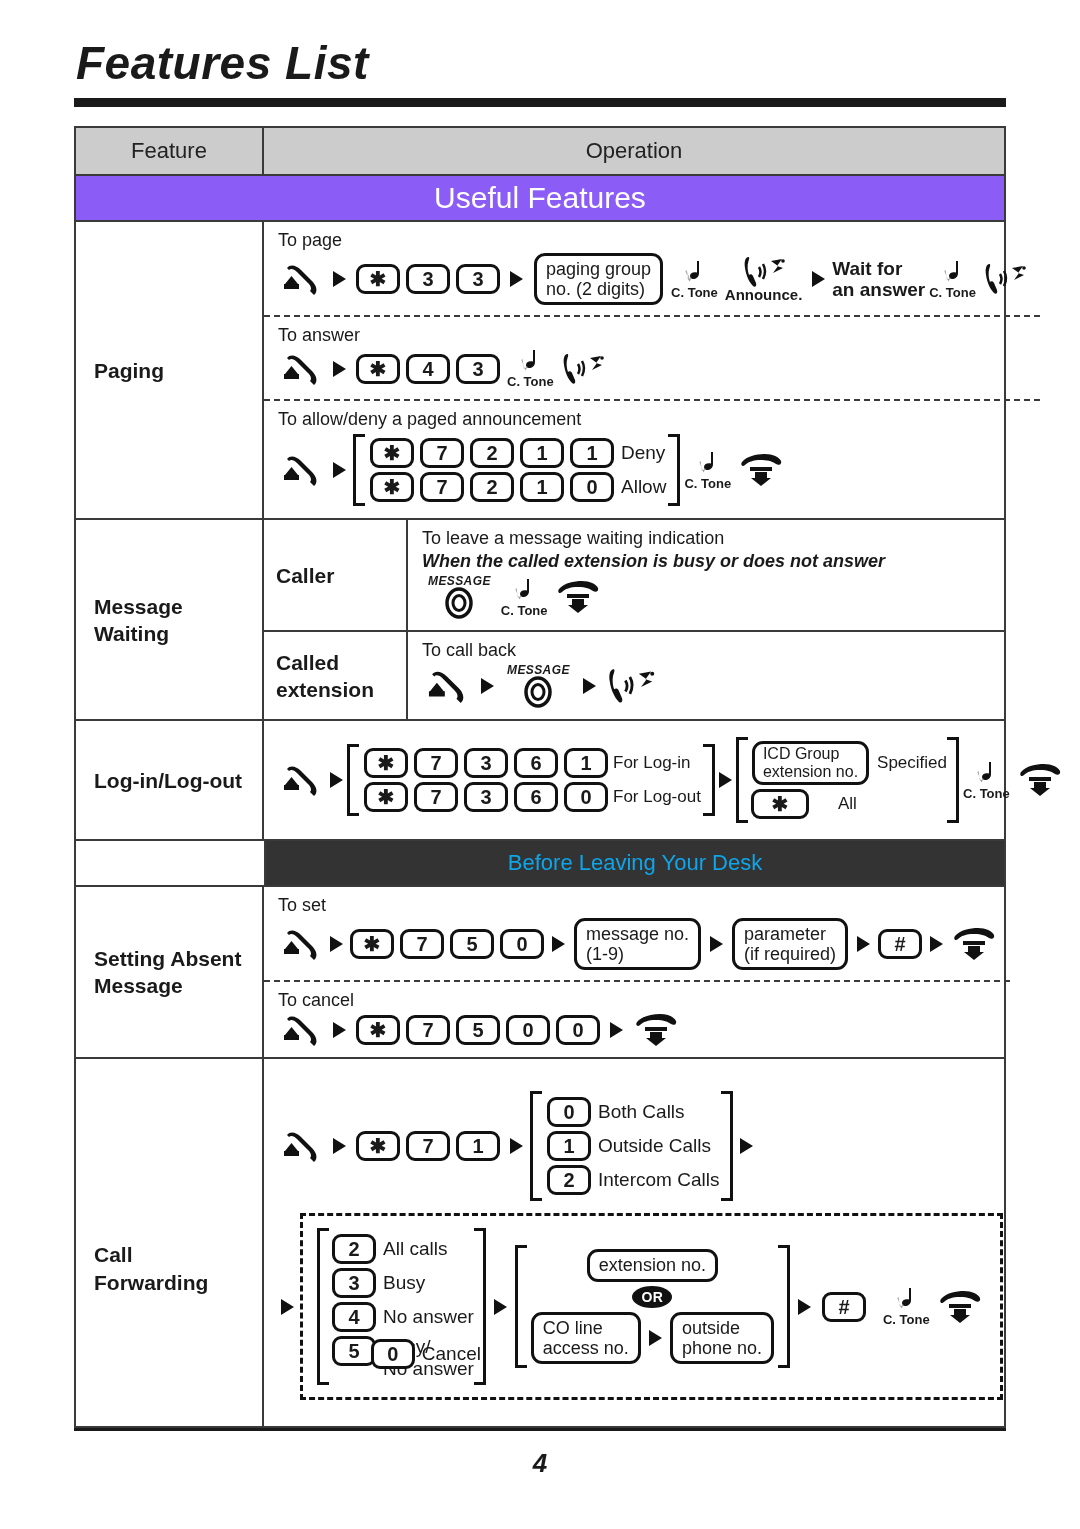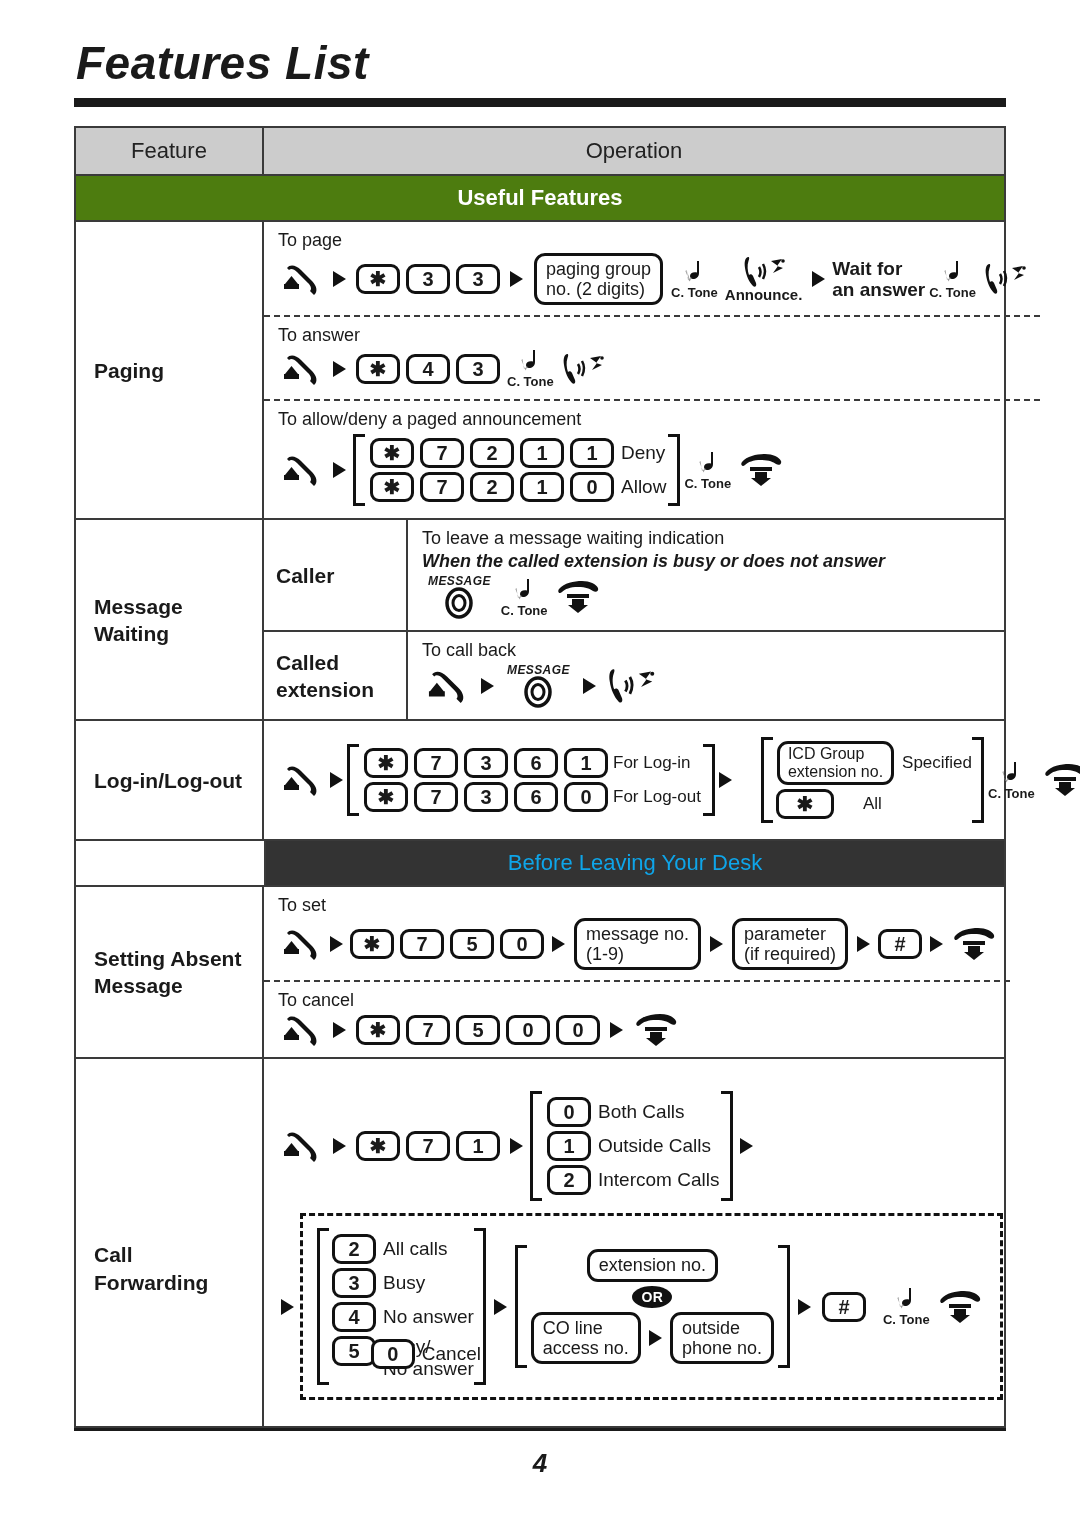--- a/index.html
+++ b/index.html
@@ -101,29 +101,28 @@
   .hdr .col-op {
     display: flex;
     align-items: center;
     justify-content: center;
     font-size: 22px;
     color: #222;
     padding: 0;
   }
 
   .band {
-    background: #4d7c0f;
+    background: #8b5cf6;
     color: #ffffff;
     height: 44px;
     display: flex;
     align-items: center;
     justify-content: center;
-    font-size: 22px;
+    font-size: 30px;
     border-bottom: 2px solid #3a3a3a;
-    font-weight: bold;
   }
   .band-row { display: flex; border-bottom: 2px solid #3a3a3a; }
   .band-row .spacer {
     width: 188px; flex: 0 0 188px;
     border-right: 2px solid #3a3a3a;
     background: #ffffff;
   }
   .band-row .band-op {
     flex: 1 1 auto;
     background: #333333;
@@ -635,21 +634,21 @@
               <span class="brk-row">
                 <span class="key">✱</span>
                 <span class="key">7</span>
                 <span class="key">3</span>
                 <span class="key">6</span>
                 <span class="key">0</span>
                 <span class="bold-lbl" style="font-size:17px;margin-left:2px;">For Log-out</span>
               </span>
             </span>
             <span class="arrow" style="margin:0 4px;"></span>
-            <span class="brk" style="padding-left:12px;padding-right:12px;margin-left:25px;">
+            <span class="brk" style="padding-left:12px;padding-right:12px;">
               <span class="brk-row">
                 <span class="boxlbl" style="font-size:16px;padding:1px 8px;">
                   <span>ICD Group</span>
                   <span>extension no.</span>
                 </span>
                 <span class="bold-lbl" style="font-size:17px;">Specified</span>
               </span>
               <span class="brk-row">
                 <span class="key" style="min-width:58px;">✱</span>
                 <span class="bold-lbl" style="font-size:17px;margin-left:26px;">All</span>

